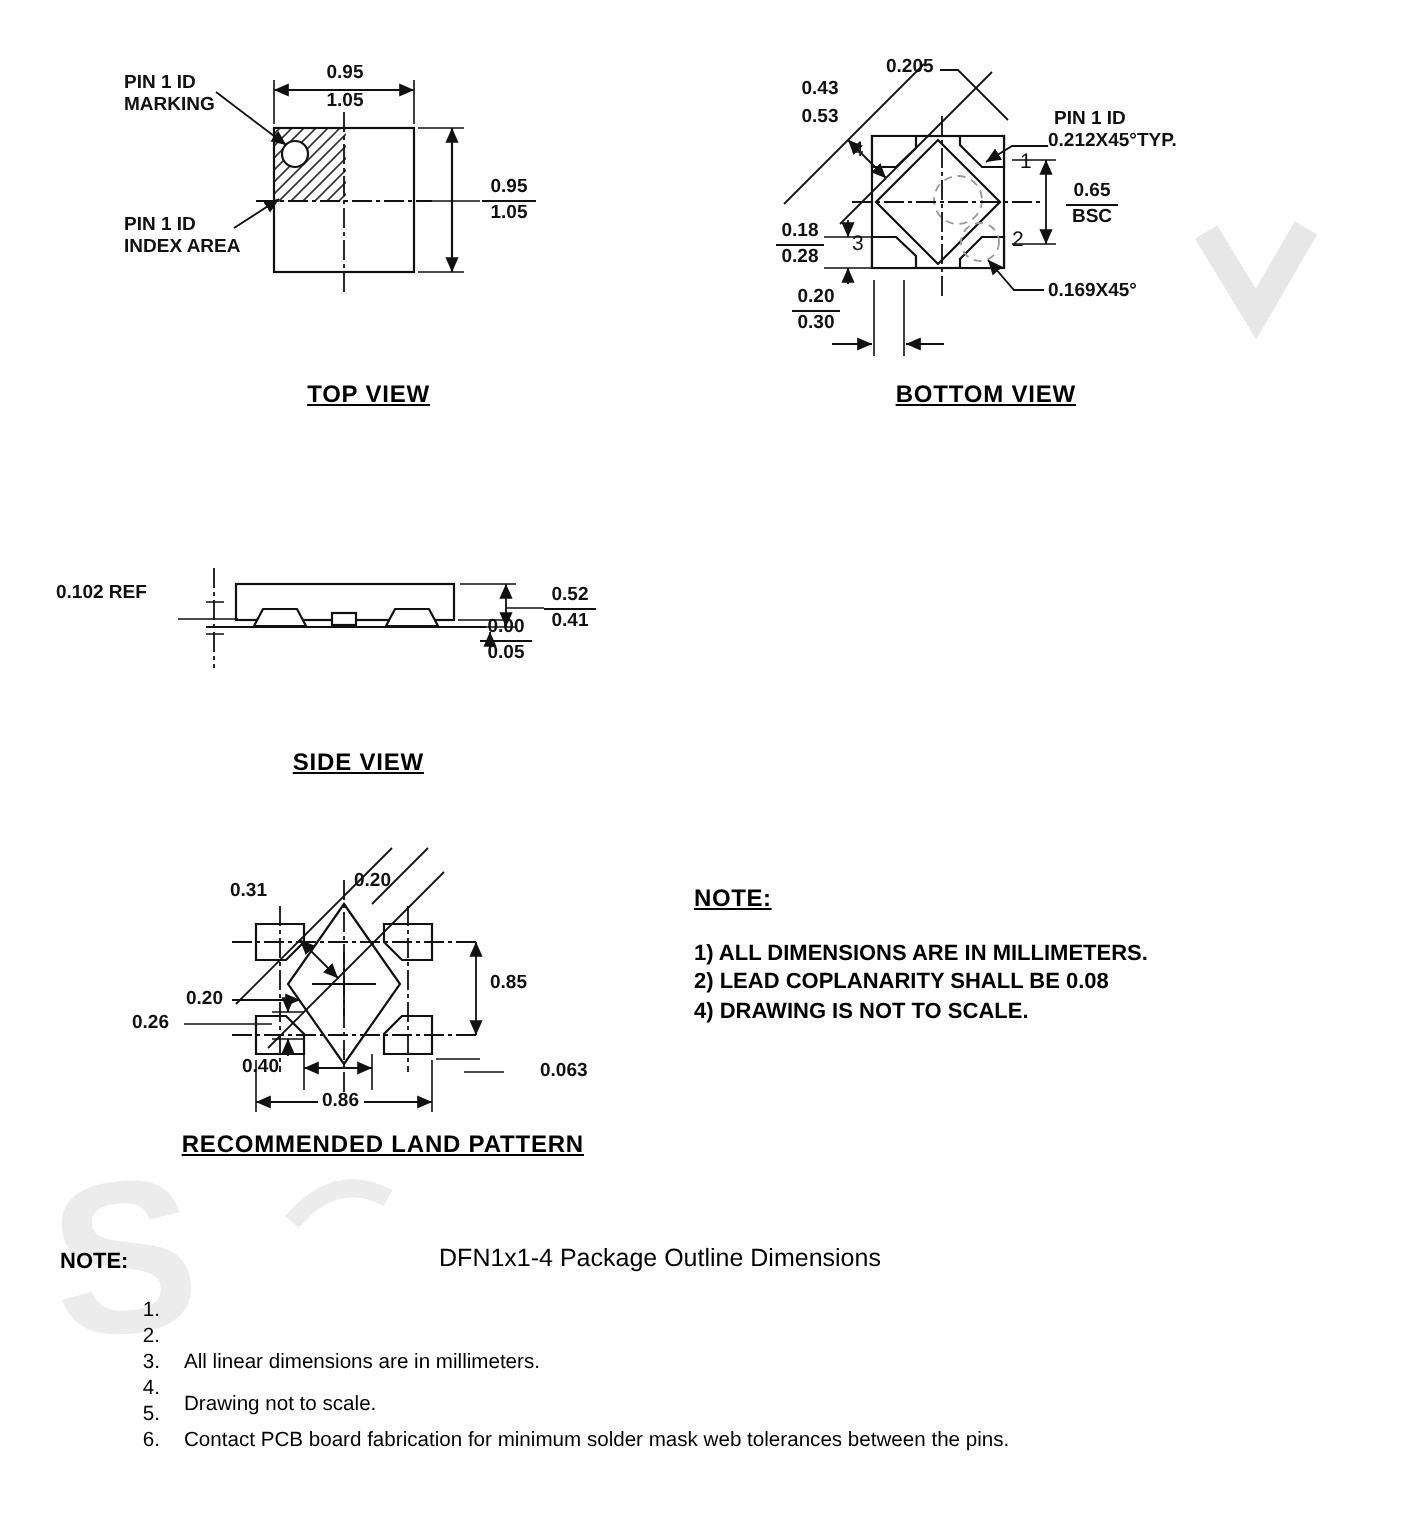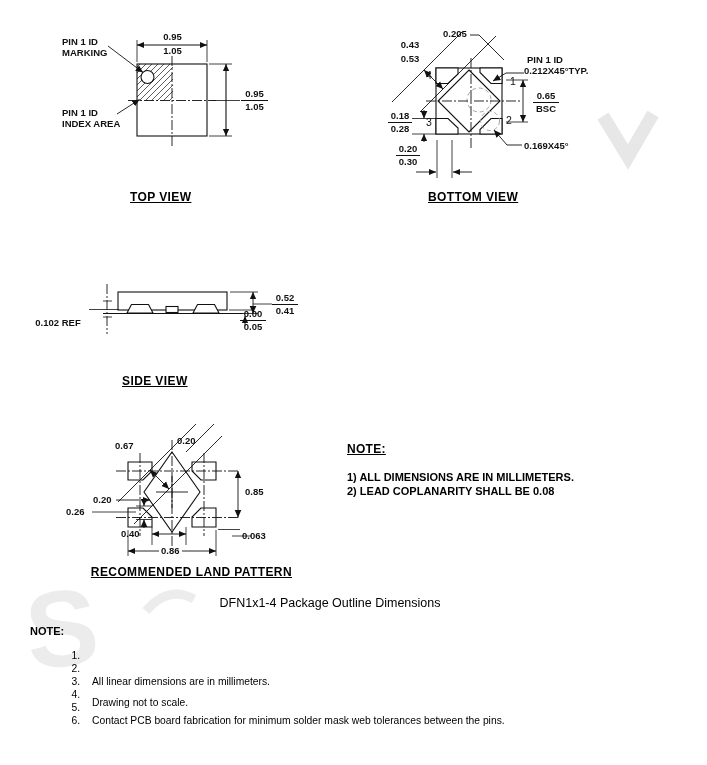--- a/index.html
+++ b/index.html
@@ -9,27 +9,27 @@
   .wm-s{position:absolute;left:26px;top:566px;font:bold 108px "Liberation Sans",sans-serif;
         color:#ececec;transform:rotate(-6deg);z-index:0;}
   .dim{position:absolute;font:bold 9.5px/10px "Liberation Sans",sans-serif;color:#111;
        white-space:nowrap;z-index:2;}
   .frac{text-align:center;}
   .frac span{display:block;}
   .frac .bar{border-bottom:1px solid #111;padding-bottom:1px;margin-bottom:1px;}
   .frac .gap{margin-bottom:4px;}
   .pin{position:absolute;font:10.5px/11px "Liberation Sans",sans-serif;color:#111;z-index:2;}
   .vtitle{position:absolute;font:bold 12px/14px "Liberation Sans",sans-serif;color:#000;
-          text-decoration:underline;text-align:left;letter-spacing:.4px;z-index:2;}
+          text-decoration:underline;text-align:right;letter-spacing:.4px;z-index:2;}
   .lbl{position:absolute;font:bold 9.5px/11px "Liberation Sans",sans-serif;color:#111;z-index:2;}
   .note-head{position:absolute;font:bold 12px/13px "Liberation Sans",sans-serif;color:#000;
              text-decoration:underline;letter-spacing:.3px;z-index:2;}
   .note-lines{position:absolute;left:347px;top:470px;width:245px;
               font:bold 11px/14.4px "Liberation Sans",sans-serif;color:#000;z-index:2;}
-  .caption{position:absolute;left:120px;top:596px;width:420px;text-align:center;
+  .caption{position:absolute;left:120px;top:622px;width:420px;text-align:center;
            font:12.5px/15px "Liberation Sans",sans-serif;color:#000;z-index:2;}
   .bnote-head{position:absolute;left:30px;top:625px;font:bold 11px/12px "Liberation Sans",sans-serif;
               color:#000;z-index:2;}
   .bn-num{position:absolute;left:64px;width:16px;text-align:right;
           font:10.3px/12px "Liberation Sans",sans-serif;color:#000;z-index:2;}
   .bn-text{position:absolute;left:92px;font:10.3px/12px "Liberation Sans",sans-serif;color:#000;z-index:2;}
   .wbg{background:#fff;padding:0 2px;}
 </style>
 </head>
 <body>
@@ -177,45 +177,46 @@
     <span class="bar">0.20</span>
     <span>0.30</span>
   </div>
   <div class="dim" style="left:524px;top:141px">0.169X45°</div>
   <div class="pin" style="left:426px;top:70px">4</div>
   <div class="pin" style="left:510px;top:76px">1</div>
   <div class="pin" style="left:426px;top:117px">3</div>
   <div class="pin" style="left:506px;top:115px">2</div>
   <div class="vtitle" style="left:428px;top:190px;width:110px">BOTTOM VIEW</div>
 
-  <div class="dim" style="left:28px;top:318px;width:60px;text-align:center">0.102 REF</div>
+  <div class="dim" style="left:28px;top:292px;width:60px;text-align:left">0.102 REF</div>
   <div class="dim frac" style="left:272px;top:293px;width:26px">
     <span class="bar">0.52</span>
     <span>0.41</span>
   </div>
   <div class="dim frac" style="left:240px;top:309px;width:26px">
     <span class="bar">0.00</span>
     <span>0.05</span>
   </div>
   <div class="vtitle" style="left:122px;top:374px;width:90px">SIDE VIEW</div>
 
-  <div class="dim" style="left:115px;top:441px">0.67</div>
+  <div class="dim" style="left:115px;top:441px">0.31</div>
   <div class="dim" style="left:177px;top:436px">0.20</div>
   <div class="dim" style="left:245px;top:487px">0.85</div>
   <div class="dim" style="left:93px;top:495px">0.20</div>
   <div class="dim" style="left:66px;top:507px">0.26</div>
   <div class="dim" style="left:121px;top:529px">0.40</div>
   <div class="dim wbg" style="left:159px;top:546px">0.86</div>
-  <div class="dim" style="left:242px;top:531px">0.063</div>
+  <div class="dim" style="left:270px;top:531px">0.063</div>
   <div class="vtitle" style="left:80px;top:565px;width:212px;text-align:right">RECOMMENDED LAND PATTERN</div>
 
   <div class="note-head" style="left:347px;top:443px">NOTE:</div>
   <div class="note-lines">
     <div>1) ALL DIMENSIONS ARE IN MILLIMETERS.</div>
     <div>2) LEAD COPLANARITY SHALL BE 0.08</div>
+    <div>4) DRAWING IS NOT TO SCALE.</div>
   </div>
 
   <div class="caption">DFN1x1-4 Package Outline Dimensions</div>
   <div class="bnote-head">NOTE:</div>
 
   <div class="bn-num" style="top:650px">1.</div>
   <div class="bn-num" style="top:663px">2.</div>
   <div class="bn-text" style="top:697px">Drawing not to scale.</div>
   <div class="bn-num" style="top:676px">3.</div>
   <div class="bn-text" style="top:676px">All linear dimensions are in millimeters.</div>

